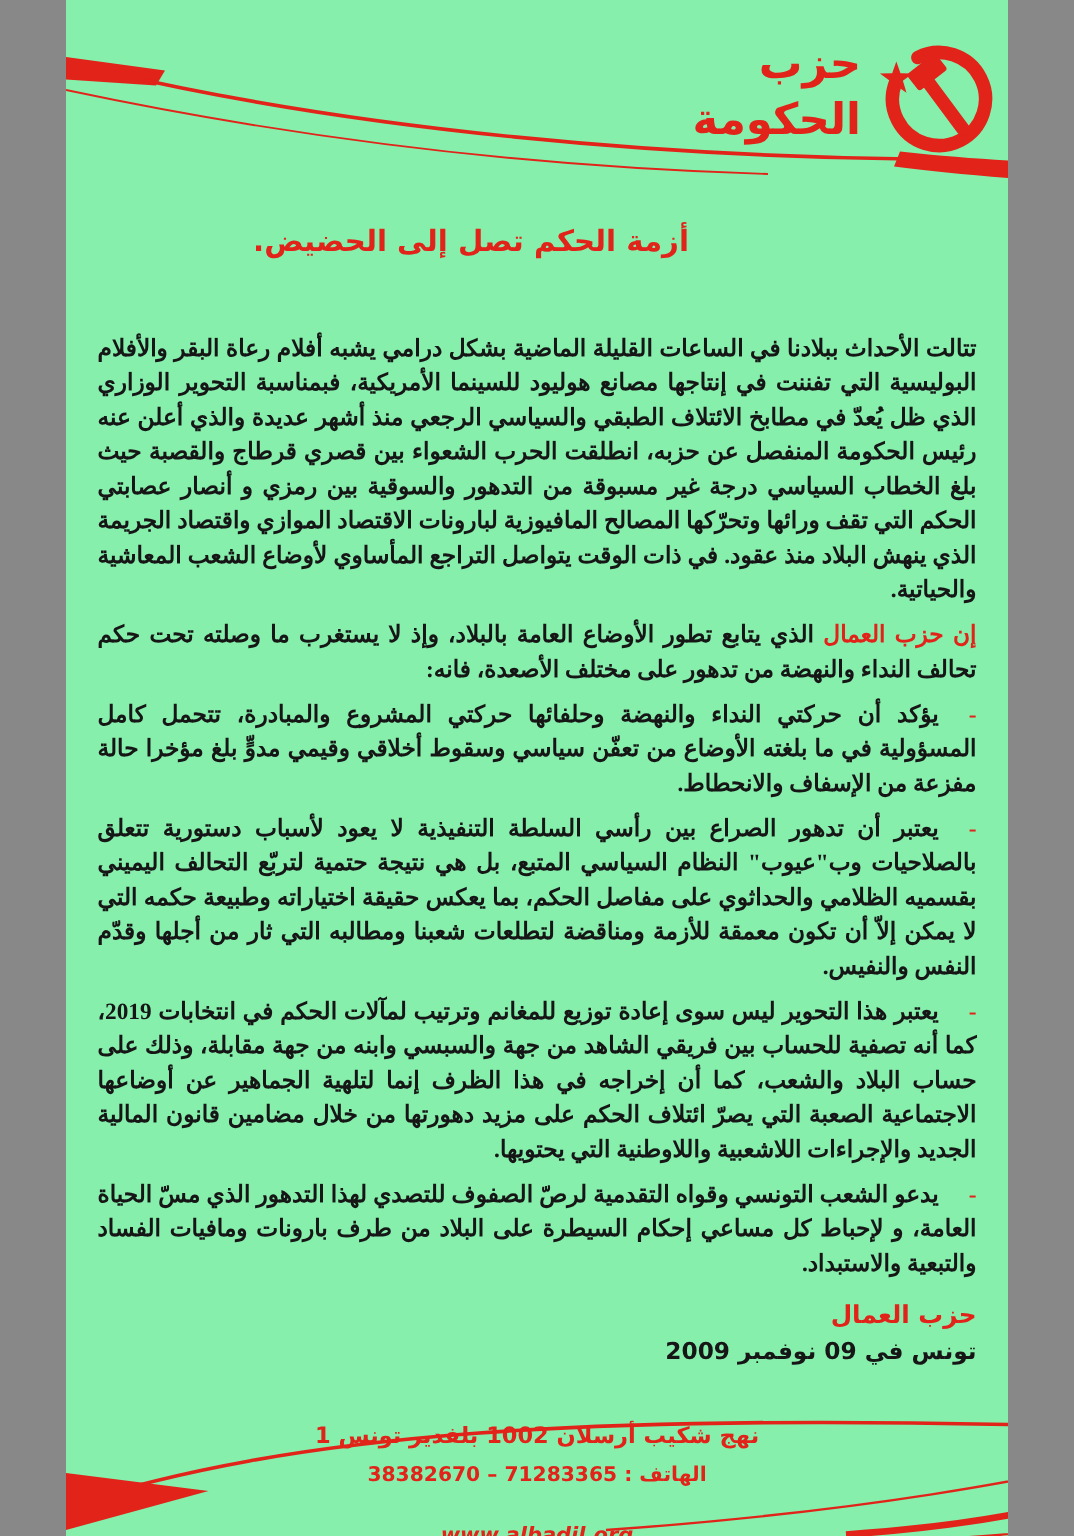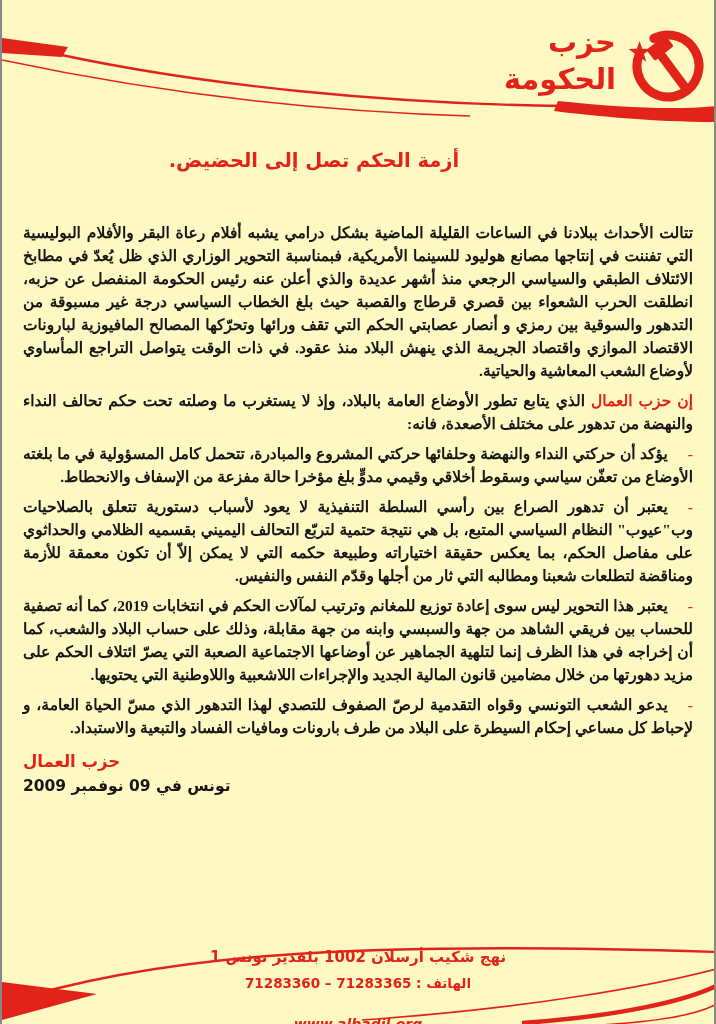--- a/index.html
+++ b/index.html
@@ -1,35 +1,35 @@
 <!DOCTYPE html>
 <html lang="ar"><head>
 <meta charset="utf-8">
 <style>
   html,body{margin:0;padding:0;background:#888;}
   .page{
-    position:relative;width:712px;height:1024px;margin:0 auto;background:#fef9c3;
+    position:relative;width:628px;height:1024px;margin:0 auto;background:#86efac;
     font-family:"DejaVu Sans",sans-serif;font-weight:bold;overflow:hidden;direction:rtl;
   }
   svg.deco{position:absolute;left:0;pointer-events:none;}
   .header-deco{top:0;}
   .footer-deco{bottom:0;}
   .brand{position:absolute;top:24px;right:98px;text-align:right;color:#e2231a;
          font-size:29px;line-height:37px;letter-spacing:0;}
   .emblem{position:absolute;top:12px;right:8px;width:88px;height:102px;}
   .title-block{position:absolute;top:146px;left:0;right:0;text-align:center;
                padding-left:0;color:#e2231a;}
   .title-main{font-size:22px;line-height:30px;margin:0 88px 0 0;}
   .title-sub{font-size:19.5px;line-height:30px;margin:0 88px 0 0;}
   .body-col{position:absolute;top:221px;right:21px;left:21px;color:#161616;
             font-size:15.5px;line-height:23px;text-align:justify;}
   .body-col p{margin:0 0 7px 0;font-family:Liberation Serif, serif;}
   .lead-red{color:#e2231a;}
   .dash{color:#e2231a;margin-left:20px;}
-  .signature{margin-top:10px;text-align:left;direction:rtl;}
+  .signature{margin-top:10px;text-align:right;direction:rtl;}
   .sig-party{color:#e2231a;font-size:16.5px;line-height:25px;}
   .sig-date{color:#161616;font-size:15.5px;line-height:25px;}
   .footer-text{position:absolute;top:944px;left:0;right:0;text-align:center;color:#e2231a;}
   .addr{font-size:15px;line-height:26px;direction:ltr;unicode-bidi:isolate;margin:0;}
   .phone{font-size:13.5px;line-height:26px;margin:0;}
   .site{font-size:14px;line-height:24px;margin:16px;direction:ltr;font-style:italic;}
 </style>
 </head>
 <body>
 
@@ -82,17 +82,17 @@
   <svg class="deco footer-deco" width="716" height="94" viewBox="0 0 94" aria-hidden="true" style="height:94px;width:716px;">
     <path d="M0,74 C 150,26 340,10 716,22" fill="none" stroke="#e2231a" stroke-width="2.4"></path>
     <path d="M0,52 L95,64 L0,90 Z" fill="#e2231a"></path>
     <path d="M360,90 C 530,78 650,56 718,38" fill="none" stroke="#e2231a" stroke-width="1.6"></path>
     <path d="M520,93 C 620,86 688,70 718,54" fill="none" stroke="#e2231a" stroke-width="4.5"></path>
     <path d="M560,97 C 660,93 700,84 718,72" fill="none" stroke="#e2231a" stroke-width="1.6"></path>
   </svg>
 
   <div class="footer-text">
     <p class="addr">1 نهج شكيب أرسلان 1002 بلفدير تونس</p>
-    <p class="phone">الهاتف : 71283365 – 71283360</p>
+    <p class="phone">الهاتف : 71283365 – 38382670</p>
     <p class="site">www.albadil.org</p>
   </div>
 
 </div>
 
 </body></html>

